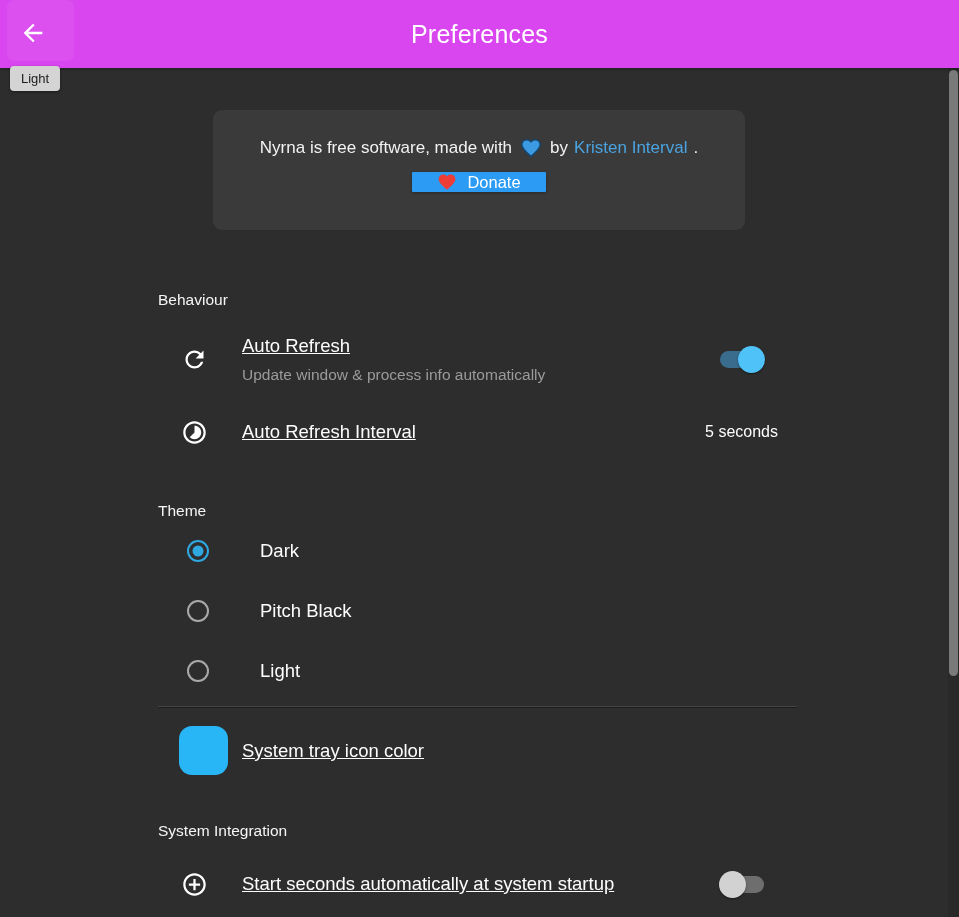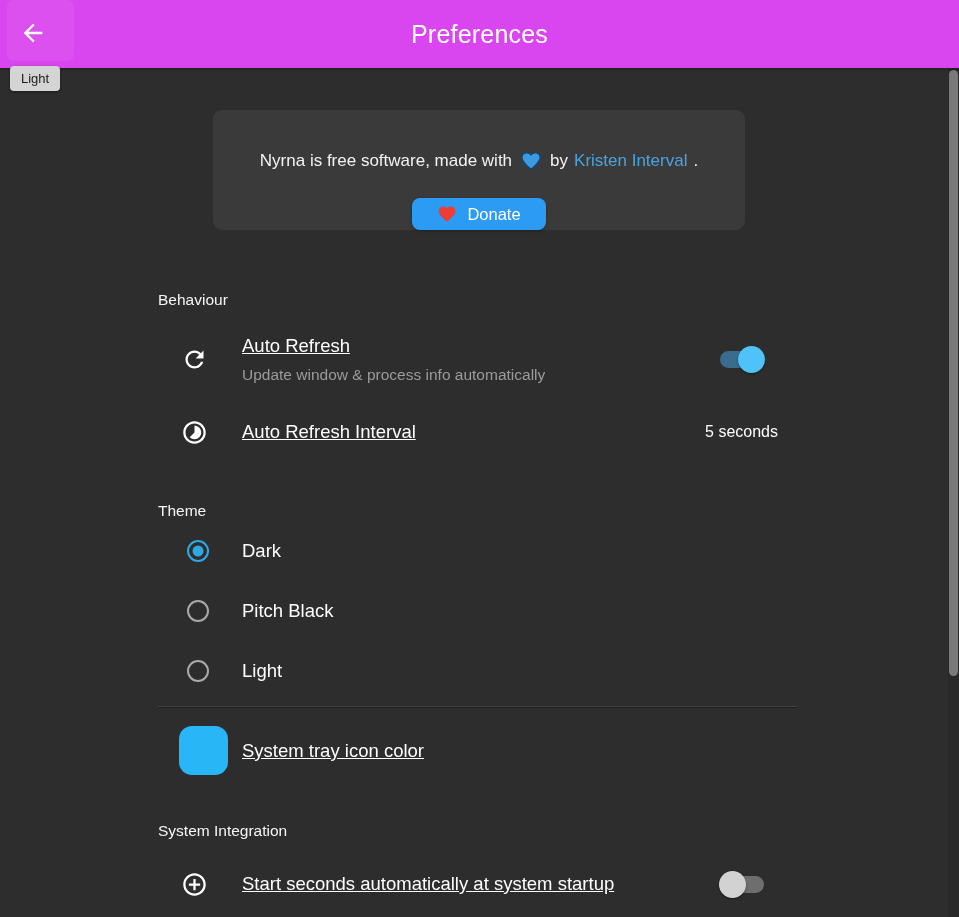--- a/index.html
+++ b/index.html
@@ -39,29 +39,29 @@
   }
 
   
   .card{
     position:absolute;left:213px;top:110px;width:532px;height:120px;
     background:#3a3a3a;border-radius:9px;
     display:flex;flex-direction:column;align-items:center;
     padding-top:26px;box-sizing:border-box;gap:13px;
   }
   .card-line{
-    margin:13px;color:#f2f2f2;font-size:17px;line-height:23px;
+    margin:0;color:#f2f2f2;font-size:17px;line-height:23px;
     display:flex;align-items:center;gap:6px;white-space:nowrap;
   }
   .heart-blue{width:22px;height:22px;margin:0 2px;}
   .heart-blue path{stroke:#17456b;stroke-width:1.6px;}
   .author-link{font-size:17px;text-decoration:none;cursor:pointer;}
   .donate-btn{
-    border:none;cursor:pointer;height:32px;min-width:134px;
-    border-radius:8px;display:flex;align-items:center;justify-content:center;
+    border:none;cursor:pointer;height:20px;min-width:134px;
+    border-radius:1px;display:flex;align-items:center;justify-content:center;
     gap:10px;padding:0 16px;box-shadow:0 1px 3px rgba(0,0,0,.3);
   }
   .donate-btn svg{width:20px;height:20px;}
   .donate-btn span{color:#ffffff;font-size:16.5px;}
 
   
   .section-header{
     position:absolute;left:158px;color:#f5f5f5;font-size:15.5px;line-height:19px;
   }
   .row{
@@ -87,21 +87,21 @@
   .radio{
     flex:none;width:22px;height:22px;border-radius:50%;
     border:2.5px solid #a9a9a9;box-sizing:border-box;
     margin-right:33px;position:relative;cursor:pointer;
   }
   .radio.selected{border-color:#2fa7e0;}
   .radio.selected::after{
     content:"";position:absolute;left:50%;top:50%;width:11px;height:11px;
     transform:translate(-50%,-50%);border-radius:50%;background:#2fa7e0;
   }
-  .radio-label{color:#fdfdfd;font-size:18.5px;}
+  .radio-label{color:#fdfdfd;font-size:18.5px;margin-left:18px;}
 
   .divider{
     position:absolute;left:158px;right:162px;top:706px;height:0;
     border-top:1px solid #454545;box-shadow:0 1px 0 rgba(0,0,0,.35);
   }
 
   
   .tray-row{left:179px;}
   .tray-swatch{
     flex:none;width:49px;height:49px;border-radius:13px;margin-right:14px;cursor:pointer;

